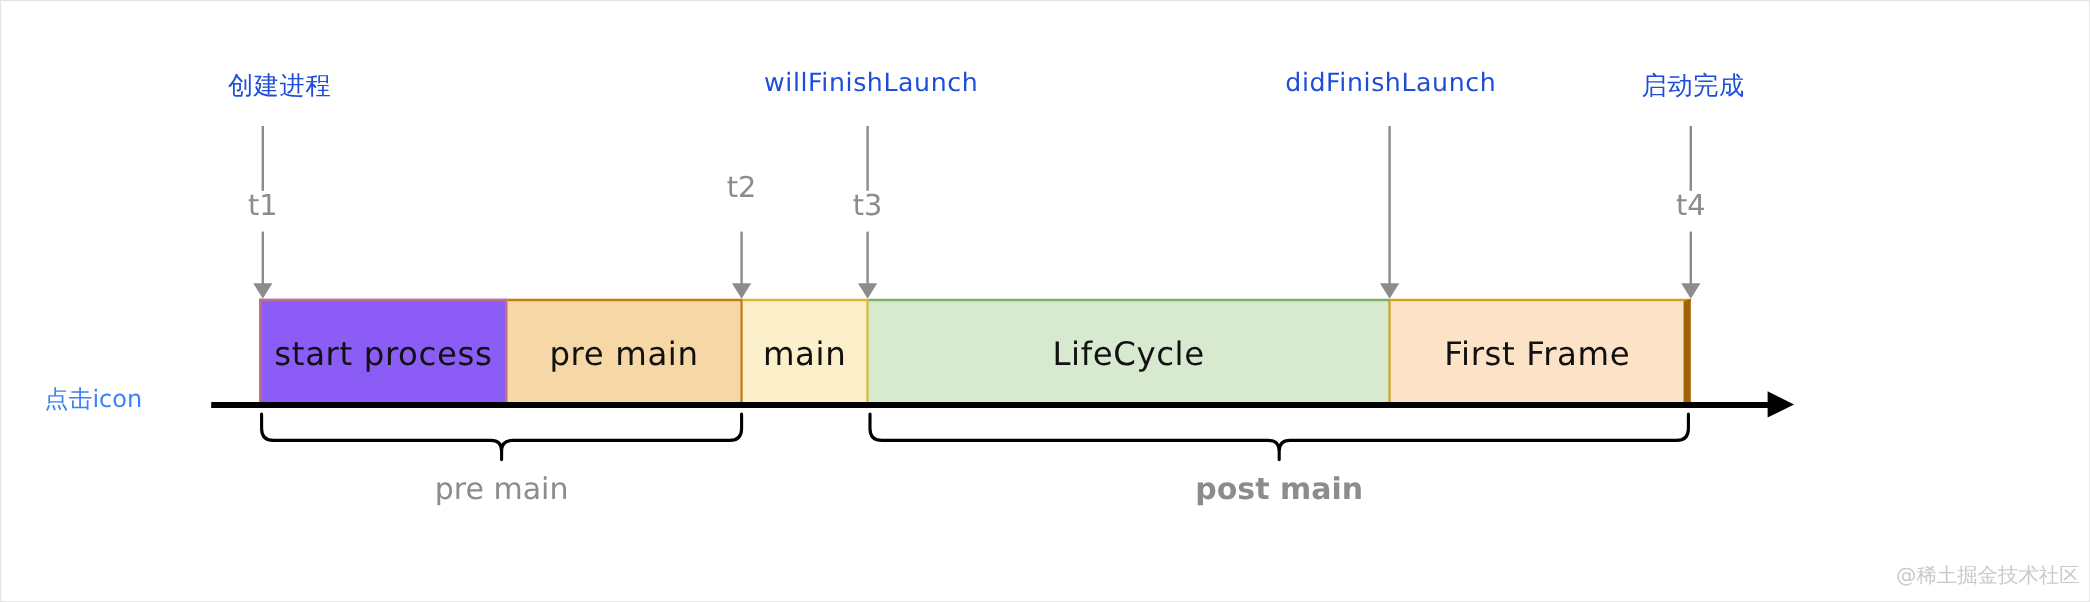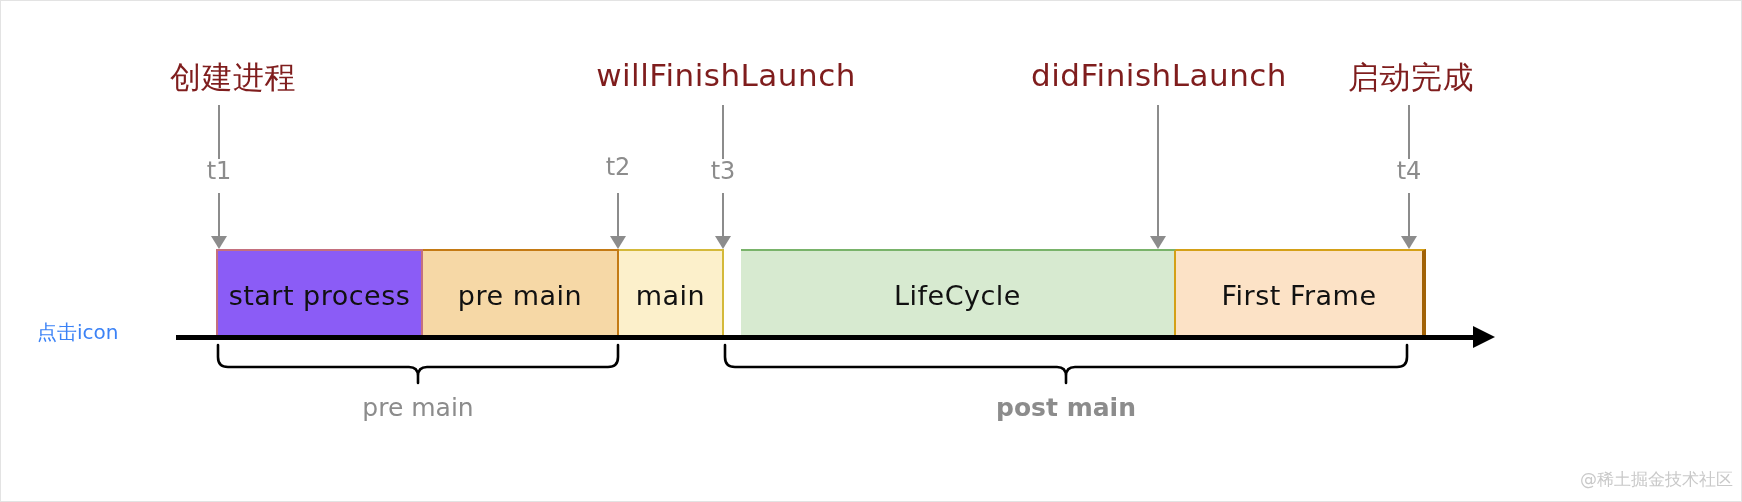--- a/index.html
+++ b/index.html
@@ -15,22 +15,22 @@
     width: 1742px;
     height: 502px;
     background: #ffffff;
     border: 1px solid #e3e3e3;
     overflow: hidden;
   }
 
   
   .event-label {
     position: absolute;
-    color: #7f1d1d;
-    font-size: 31px;
+    color: #1d4ed8;
+    font-size: 21px;
     letter-spacing: 0.5px;
     white-space: nowrap;
     transform: translateX(-50%);
     font-family: "DejaVu Sans", "Liberation Sans", sans-serif;
   }
 
   
   .marker { position: absolute; }
   .stem-top, .stem-bottom {
     position: absolute;
@@ -137,21 +137,21 @@
   <div class="event-label" style="left:1410px; top:56px;">启动完成</div>
 
   <div class="marker">
     <div class="stem-top" style="left:218px; top:104px; height:54px;"></div>
     <div class="t-label" style="left:218px; top:156px;">t1</div>
     <div class="stem-bottom" style="left:218px; top:192px; height:46px;"></div>
     <div class="arrow-head" style="left:218px; top:235px;"></div>
   </div>
 
   <div class="marker">
-    <div class="t-label" style="left:617px; top:152px;">t2</div>
+    <div class="t-label" style="left:617px; top:141px;">t2</div>
     <div class="stem-bottom" style="left:617px; top:192px; height:46px;"></div>
     <div class="arrow-head" style="left:617px; top:235px;"></div>
   </div>
 
   <div class="marker">
     <div class="stem-top" style="left:722px; top:104px; height:54px;"></div>
     <div class="t-label" style="left:722px; top:156px;">t3</div>
     <div class="stem-bottom" style="left:722px; top:192px; height:46px;"></div>
     <div class="arrow-head" style="left:722px; top:235px;"></div>
   </div>
@@ -171,24 +171,24 @@
   <div id="phase-bar">
     <div class="phase" style="width:207px; background:#8b5cf6; border-top-color:#c4707e; border-right:2px solid #c4707e; border-left:2px solid #c4707e;">
       <span class="phase-text">start  process</span>
     </div>
     <div class="phase" style="width:196px; background:#f6d8a6; border-top-color:#c47a14; border-right:2px solid #c47a14;">
       <span class="phase-text">pre main</span>
     </div>
     <div class="phase" style="width:105px; background:#fcf0cb; border-top-color:#d4b93a; border-right:2px solid #d4b93a;">
       <span class="phase-text">main</span>
     </div>
-    <div class="phase" style="width:435px; background:#d7ead0; border-top-color:#79b36a; border-right:2px solid #d4a017;margin-left:17px;">
+    <div class="phase" style="width:435px; background:#d7ead0; border-top-color:#79b36a; border-right:2px solid #d4a017;">
       <span class="phase-text">LifeCycle</span>
     </div>
-    <div class="phase" style="width:250px; background:#fce2c6; border-top-color:#d4a017; border-right:4px solid #a16207;">
+    <div class="phase" style="width:250px; background:#fce2c6; border-top-color:#d4a017; border-right:6px solid #a16207;">
       <span class="phase-text">First Frame</span>
     </div>
   </div>
 
   <div id="axis-line"></div>
   <div id="axis-arrow"></div>
   <div id="click-icon-label">点击icon</div>
 
   <div class="brace-wrap" style="left:215px; top:342px;">
     <svg width="410" height="42" viewBox="0 0 410 42">

